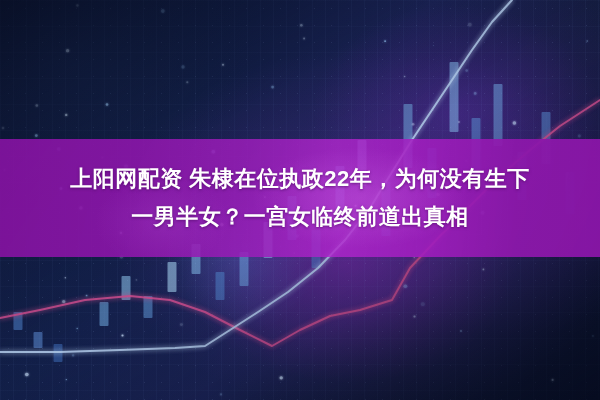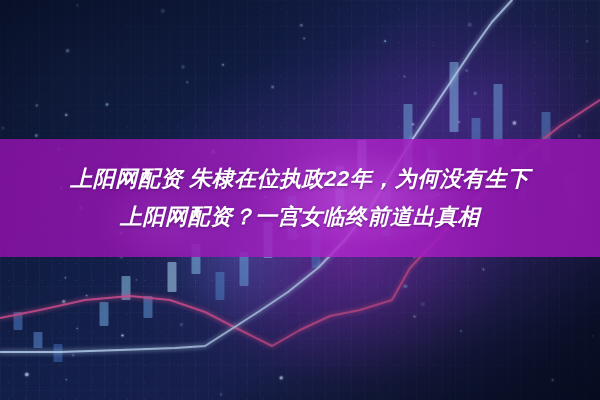--- a/index.html
+++ b/index.html
@@ -102,21 +102,20 @@
     position: relative;
     margin: 0;
     color: #ffffff;
     font-size: 22px;
     font-weight: bold;
     line-height: 38px;
     letter-spacing: 0.5px;
     text-align: right;
     white-space: nowrap;
     text-shadow: 0 1px 3px rgba(60,0,80,0.55);
-    font-style: italic;
   }
 </style>
 </head>
 <body>
 
 <div id="stage">
 
   <div class="layer bg-base"></div>
   <div class="layer bg-bloom"></div>
   <div class="layer bg-vgrid"></div>
@@ -266,16 +265,16 @@
         <circle cx="36.8" cy="105.4" r="1.25" fill="#cfe6ff" opacity="0.44" filter="url(#wickGlow)"></circle>
         <circle cx="61.0" cy="188.6" r="1.26" fill="#9fd0ff" opacity="0.76" filter="url(#wickGlow)"></circle>
       </g>
   </svg>
 
   <div class="layer bg-vignette"></div>
 
   <div class="banner">
     <div class="banner-glow"></div>
     <div class="headline">上阳网配资 朱棣在位执政22年，为何没有生下</div>
-    <div class="headline">上阳网配资？一宫女临终前道出真相</div>
+    <div class="headline">一男半女？一宫女临终前道出真相</div>
   </div>
 
 </div>
 
 </body></html>

